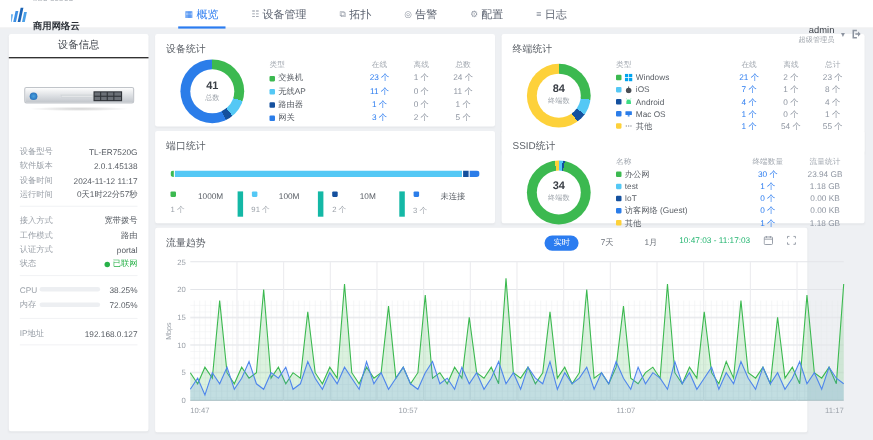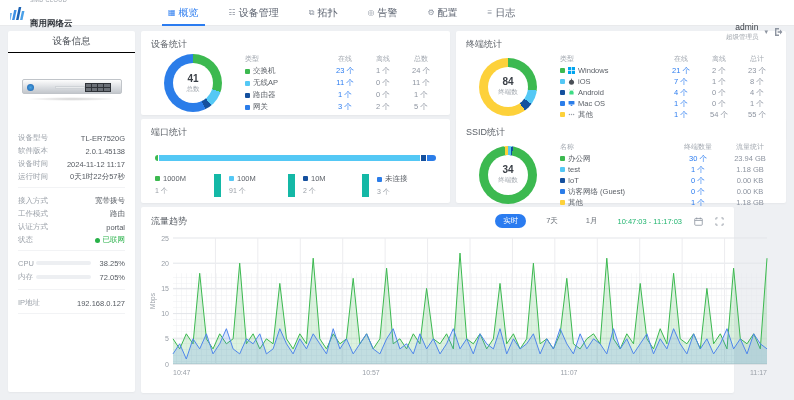--- a/index.html
+++ b/index.html
@@ -84,29 +84,29 @@
   .lg-col.wide { width:52px; }
   .lg-online { color:#2b7cf0; }
   .lg-dim { color:#8d94a0; }
   .dot { width:5px; height:5px; border-radius:1px; display:inline-block; flex:none; }
   .os-ico { width:7px; height:7px; flex:none; display:inline-flex; }
 
   
   .segbar { display:flex; height:6px; margin:16px 14px 0 14px; border-radius:3px; overflow:hidden; gap:1px; }
   .segbar i { height:100%; }
   .seg-legend { display:flex; margin:13px 14px 0 14px; }
-  .seg-cell { flex:1; padding-left:8px; border-left:7px solid #14b8a6; }
+  .seg-cell { flex:1; padding-left:8px; border-left:5px solid #14b8a6; }
   .seg-cell:first-child { border-left:none; padding-left:0; }
-  .seg-lab { display:flex; align-items:center; gap:3px; font-size:7.5px; color:#5a5f66; }
+  .seg-lab { display:flex; align-items:flex-start; gap:20px; font-size:7.5px; color:#5a5f66; }
   .seg-cnt { font-size:7px; color:#9aa0a8; margin-top:3px; }
 
   
   .trend-head { display:flex; align-items:center; padding:7px 10px 0 10px; }
   .trend-title { font-size:9px; color:#5a5f66; }
-  .trend-ctrl { margin-left:auto; display:flex; align-items:center; gap:12px; }
+  .trend-ctrl { margin-left:auto; display:flex; gap:12px; }
   .range-pill { font-size:7.5px; padding:2px 8px; border-radius:8px; cursor:pointer; color:#6b7179; }
   .range-pill.active { background:#2b7cf0; color:#fff; }
   .trend-time { font-size:7.5px; color:#23b570; }
   .ctrl-ic { color:#8d94a0; cursor:pointer; display:inline-flex; }
   .chart-box { margin:2px 10px 0 6px; }
 </style>
 </head>
 <body>
 
 <header class="navbar">

